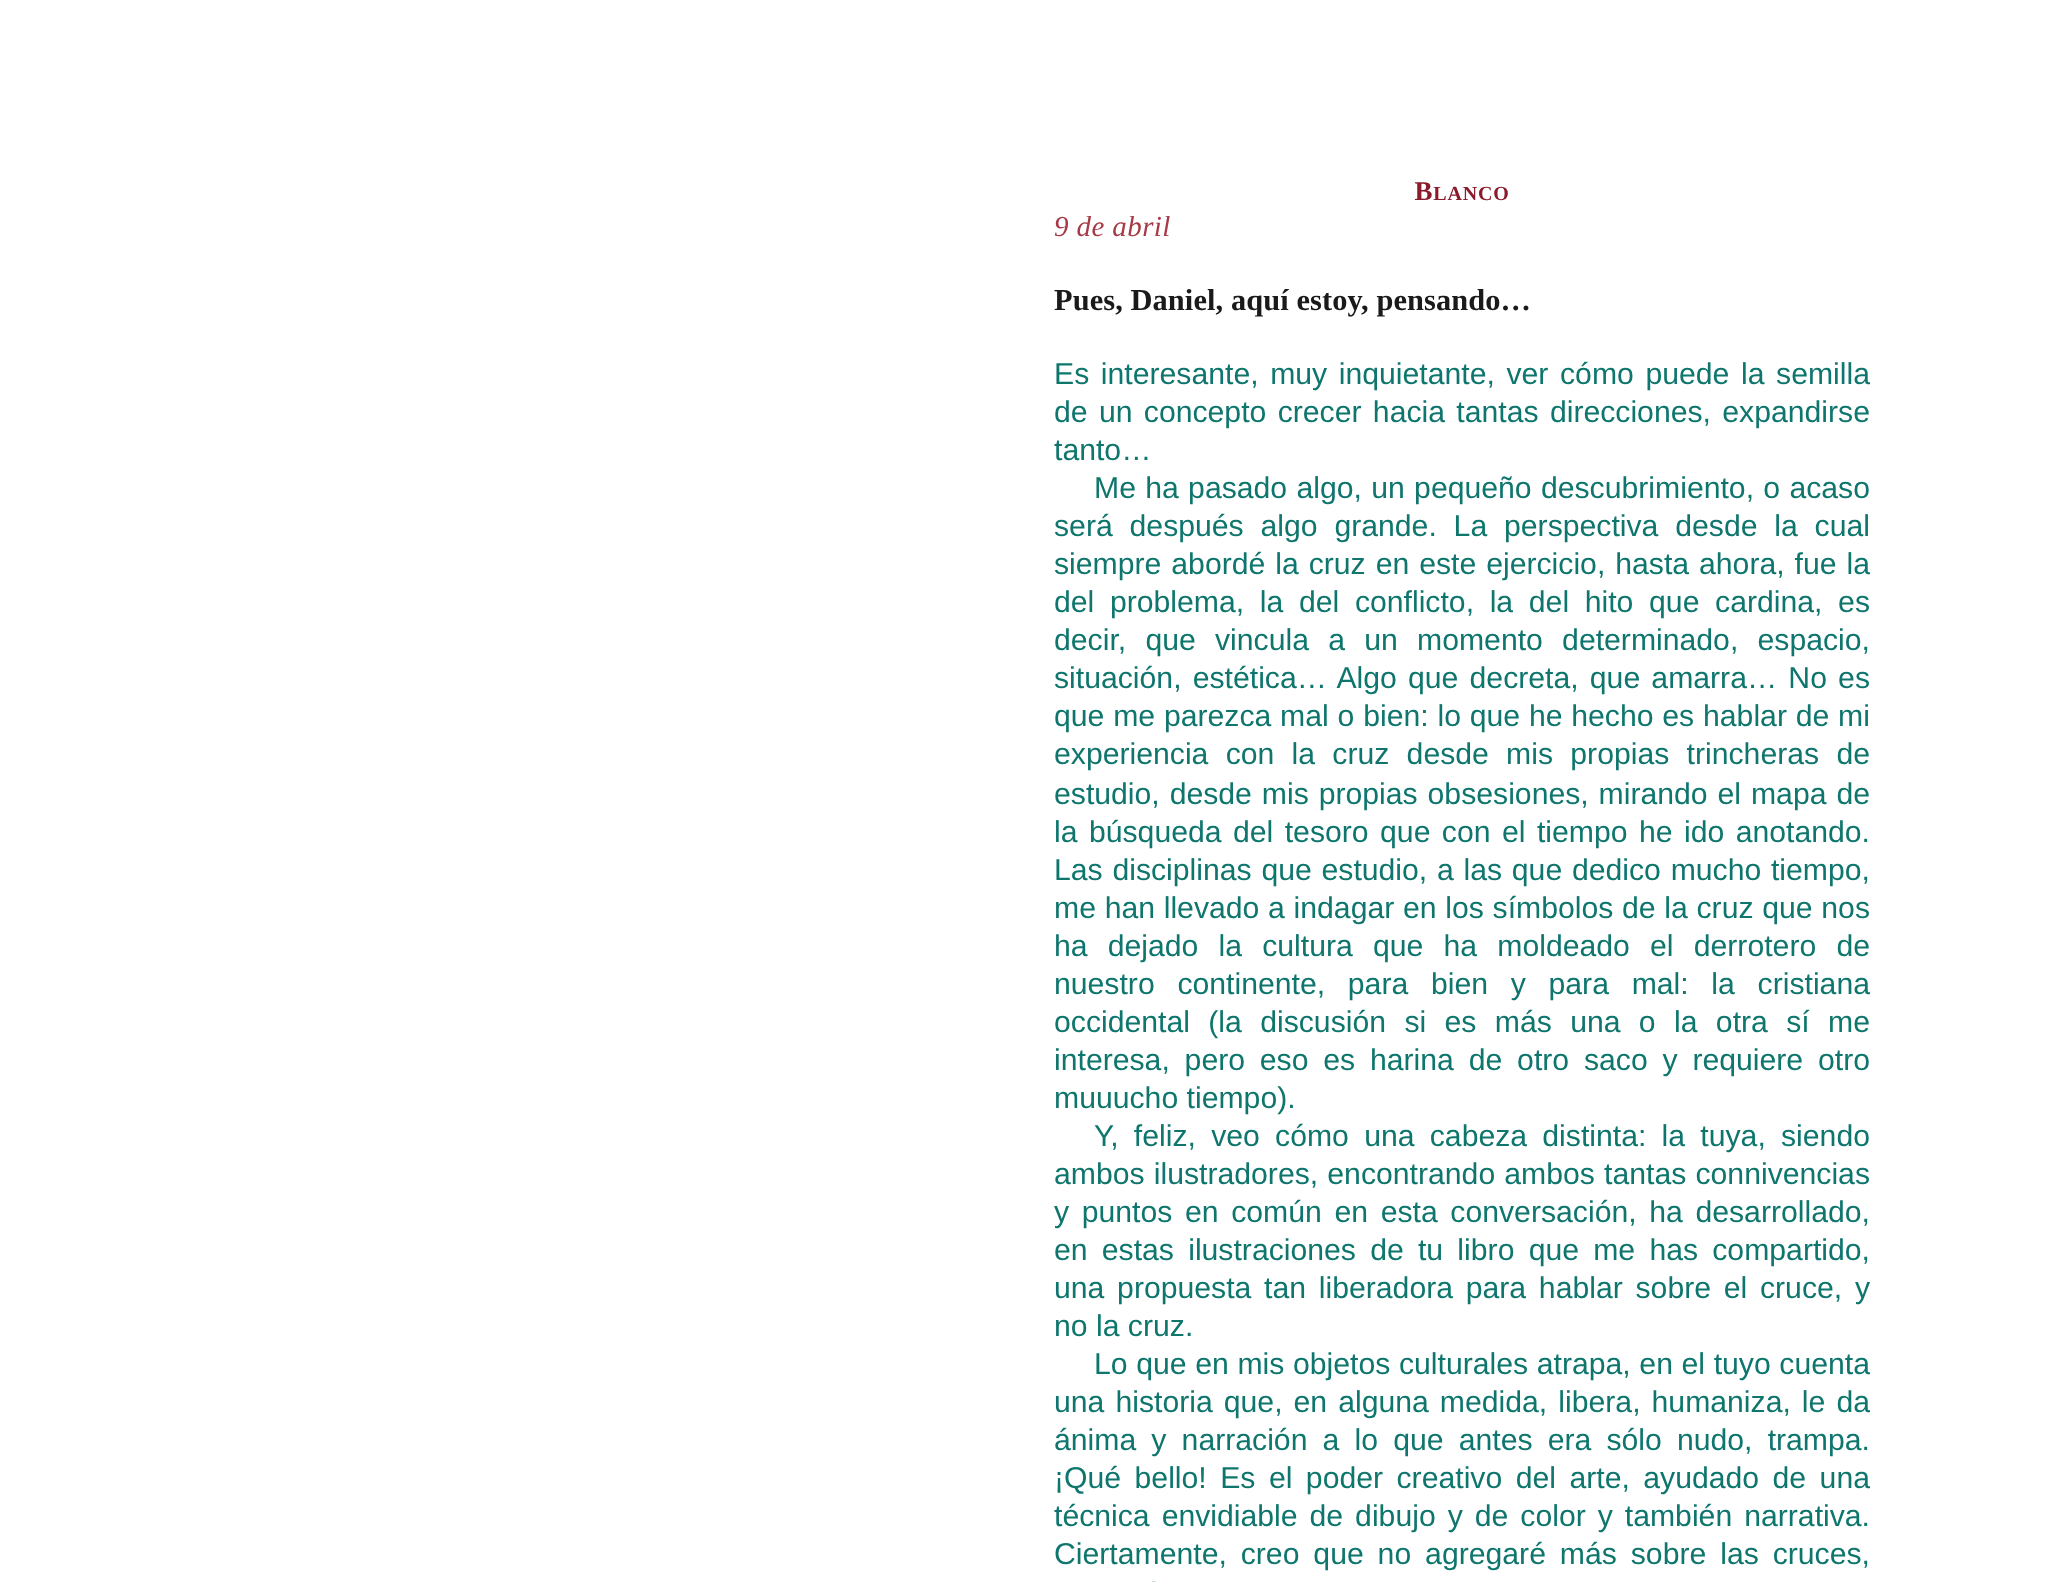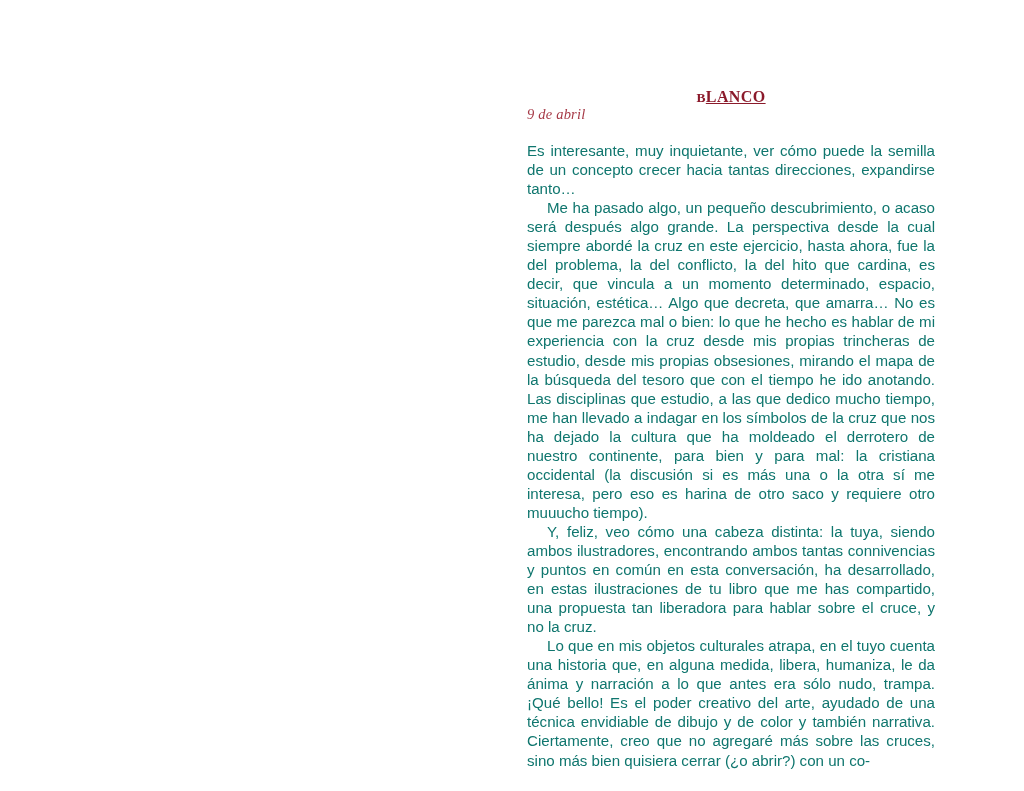--- a/index.html
+++ b/index.html
@@ -59,22 +59,21 @@
     color: #8B1A2B;
     font-family: "Liberation Serif", "DejaVu Serif", serif;
     font-weight: bold;
     font-size: 11.5px;
     letter-spacing: 0.4px;
   }
   .running-head .cap-first {
     font-size: 13.5px;
   }
   .running-head .cap-rest {
-    font-size: 16px;
-    text-decoration: underline;
+    font-size: 10px;
   }
 
   .date-line {
     position: absolute;
     top: 106px;
     left: 0;
     width: 408px;
     text-align: left;
     color: #A63A47;
     font-style: italic;
@@ -137,20 +136,21 @@
     <div class="text-column">
 
       <div class="running-head">
         <span class="cap-first">B</span><span class="cap-rest">LANCO</span>
       </div>
 
       <div class="date-line">9 de abril</div>
 
       <div class="body-block">
 
+        <h2 class="section-heading">Pues, Daniel, aquí estoy, pensando…</h2>
 
         <p class="para no-stretch">Es interesante, muy inquietante, ver cómo puede la semilla de un concepto crecer hacia tantas direcciones, expandirse tanto…</p>
 
         <p class="para indent no-stretch">Me ha pasado algo, un pequeño descubrimiento, o acaso será después algo grande. La perspectiva desde la cual siempre abordé la cruz en este ejercicio, hasta ahora, fue la del problema, la del conflicto, la del hito que cardina, es decir, que vincula a un momento determinado, espacio, situación, estética… Algo que decreta, que amarra… No es que me parezca mal o bien: lo que he hecho es hablar de mi experiencia con la cruz desde mis propias trincheras de estudio, desde mis propias obsesiones, mirando el mapa de la búsqueda del tesoro que con el tiempo he ido anotando. Las disciplinas que estudio, a las que dedico mucho tiempo, me han llevado a indagar en los símbolos de la cruz que nos ha dejado la cultura que ha moldeado el derrotero de nuestro continente, para bien y para mal: la cristiana occidental (la discusión si es más una o la otra sí me interesa, pero eso es harina de otro saco y requiere otro muuucho tiempo).</p>
 
         <p class="para indent no-stretch">Y, feliz, veo cómo una cabeza distinta: la tuya, siendo ambos ilustradores, encontrando ambos tantas connivencias y puntos en común en esta conversación, ha desarrollado, en estas ilustraciones de tu libro que me has compartido, una propuesta tan liberadora para hablar sobre el cruce, y no la cruz.</p>
 
         <p class="para indent no-stretch">Lo que en mis objetos culturales atrapa, en el tuyo cuenta una historia que, en alguna medida, libera, humaniza, le da ánima y narración a lo que antes era sólo nudo, trampa. ¡Qué bello! Es el poder creativo del arte, ayudado de una técnica envidiable de dibujo y de color y también narrativa. Ciertamente, creo que no agregaré más sobre las cruces, sino más bien quisiera cerrar (¿o abrir?) con un co-</p>
 
       </div>

